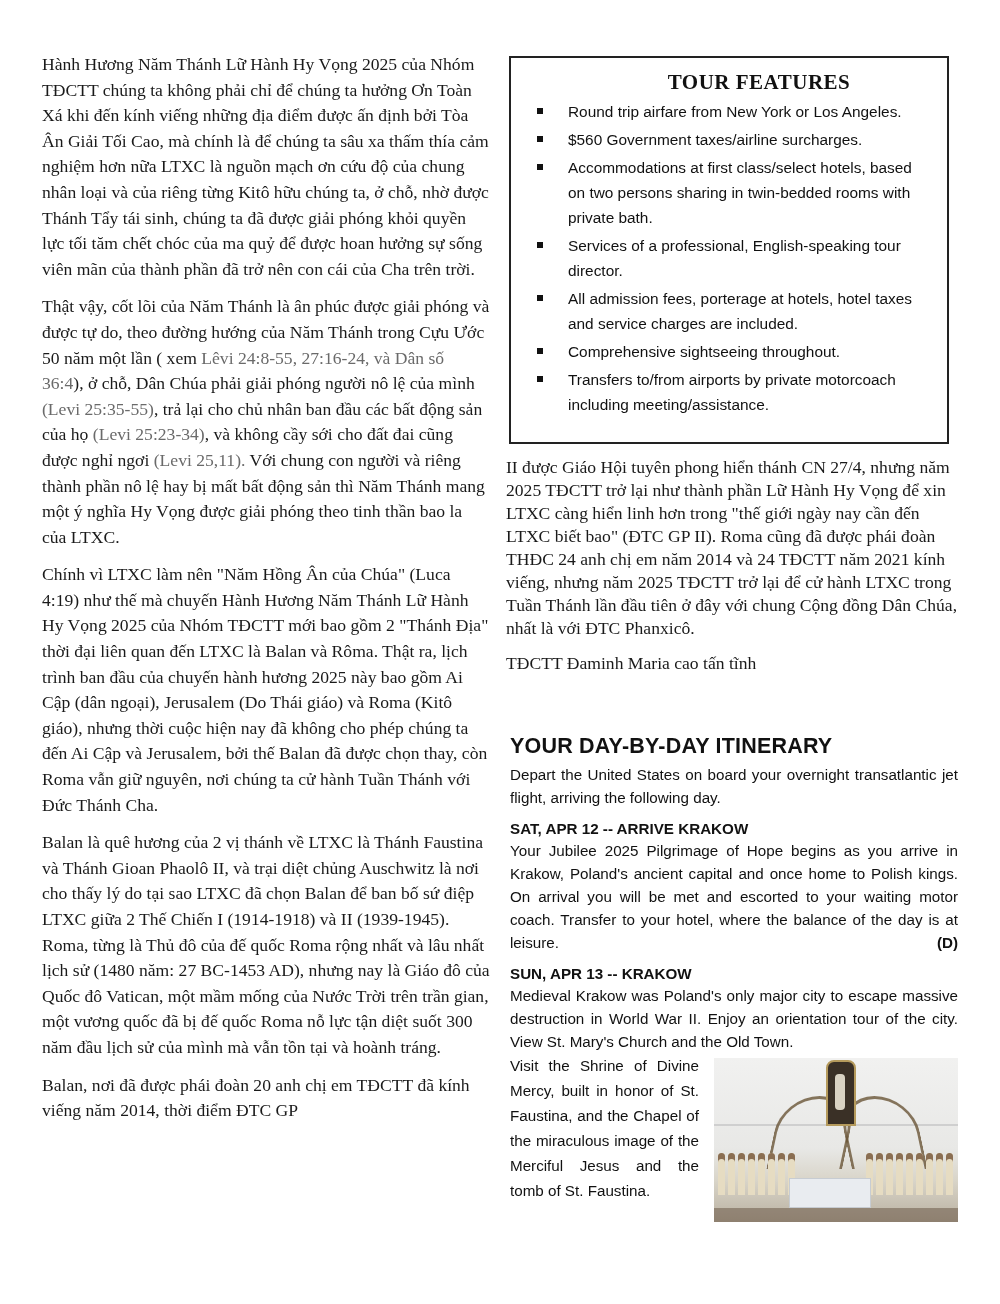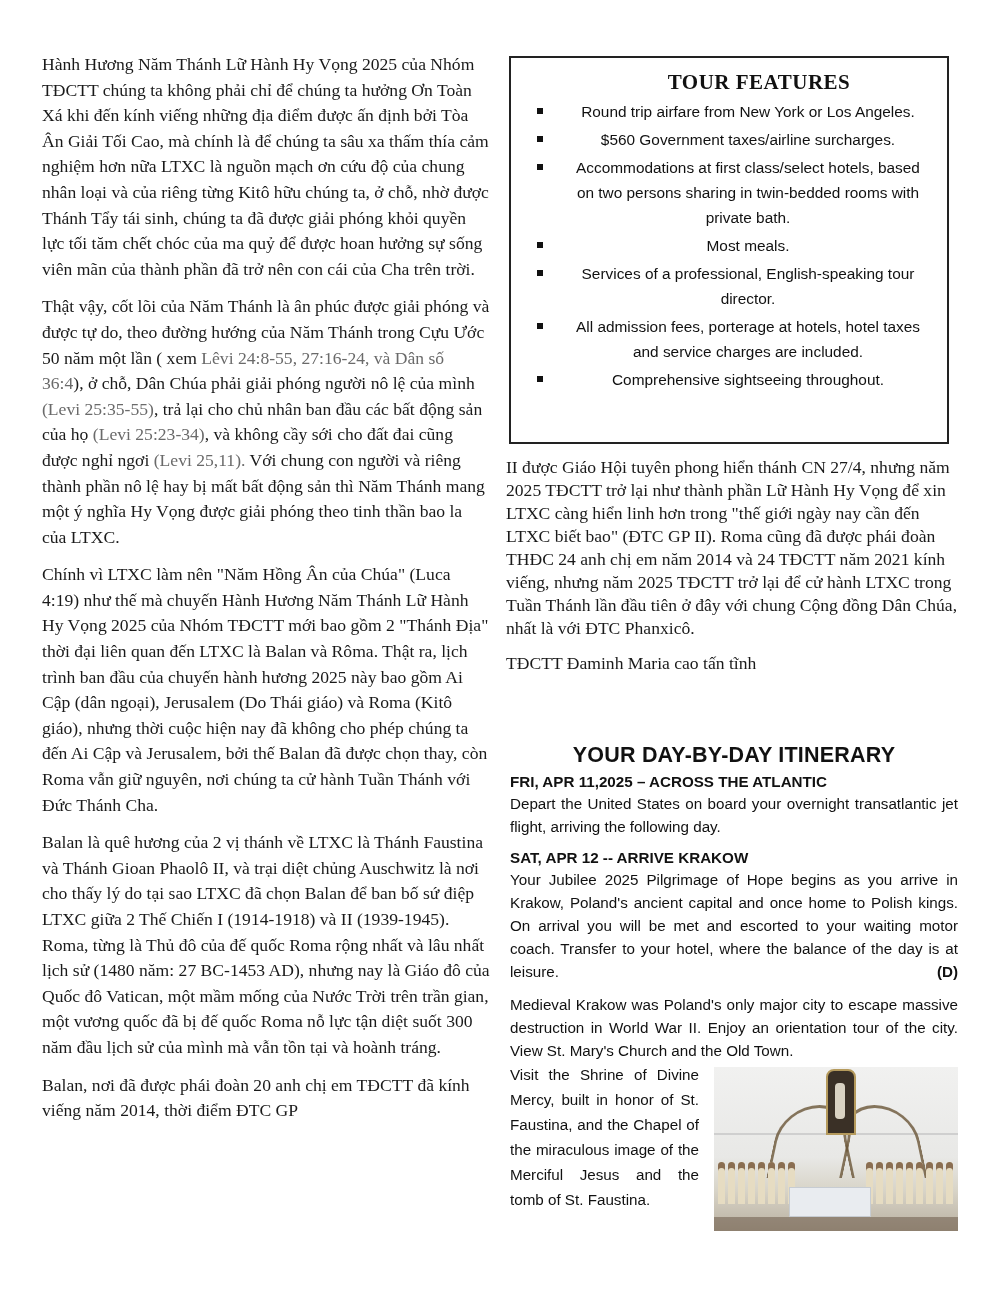--- a/index.html
+++ b/index.html
@@ -18,36 +18,36 @@
     font-family: "Liberation Sans", "DejaVu Sans", sans-serif;
   }
   .features-title {
     text-align: center; font-family: "Liberation Serif", "DejaVu Serif", serif;
     font-weight: bold; font-size: 21px; letter-spacing: 0.5px;
     margin: 12px 0 4px 0; padding-left: 60px;
   }
   .features-list { list-style: none; margin: 0; padding: 0 0 0 26px; }
   .features-list li {
     position: relative; padding-left: 31px; font-size: 15.4px; line-height: 25px;
-    margin-bottom: 3px; color: #111; width: 360px; text-align: center;
+    margin-bottom: 3px; color: #111; width: 360px;
   }
   .features-list li .bullet {
     position: absolute; left: 0; top: 9px; width: 6px; height: 6px; background: #111;
   }
   .right-text {
     position: absolute; left: -7px; top: 400px; width: 452px;
     font-family: "Liberation Serif", "DejaVu Serif", serif;
     font-size: 17.6px; line-height: 23px; color: #1a1a1a;
   }
   .right-text p { margin: 0 0 12px 0; }
   .itinerary {
     position: absolute; left: -3px; top: 678px; width: 448px;
     font-family: "Liberation Sans", "DejaVu Sans", sans-serif; color: #111;
   }
-  .itin-title { text-align: center; font-weight: bold; font-size: 21.5px; margin: 9px 0 4px 0; letter-spacing: 0.2px; }
+  .itin-title { font-weight: bold; font-size: 21.5px; margin: 0 0 4px 0; letter-spacing: 0.2px; }
   .day-head { font-weight: bold; font-size: 15.2px; line-height: 20px; margin: 0; }
   .day-body { font-size: 15.2px; line-height: 23px; text-align: justify; margin: 0 0 10px 0; }
   .meal { float: right; font-weight: bold; }
   .shrine-row { position: relative; height: 175px; }
   .shrine-text { position: absolute; left: 0; top: 0; width: 189px; font-size: 15.2px; line-height: 25px; text-align: justify; text-align-last: left; }
   .photo {
     position: absolute; left: 204px; top: 5px; width: 244px; height: 164px;
     background: linear-gradient(180deg, #f1f1f0 0%, #e8e8e6 55%, #d8d4c8 75%, #b9b0a0 100%);
     overflow: hidden;
   }
@@ -83,44 +83,44 @@
   <p>Balan, nơi đã được phái đoàn 20 anh chị em TĐCTT đã kính viếng năm 2014, thời điểm ĐTC GP</p>
 </div>
 
 <div class="col-right">
   <div class="features-box">
     <div class="features-title">TOUR FEATURES</div>
     <ul class="features-list">
       <li><span class="bullet"></span><span>Round trip airfare from New York or Los Angeles.</span></li>
       <li><span class="bullet"></span><span>$560 Government taxes/airline surcharges.</span></li>
       <li><span class="bullet"></span><span>Accommodations at first class/select hotels, based on two persons sharing in twin-bedded rooms with private bath.</span></li>
-      <li><span class="bullet"></span><span>Most meals.</span></li>
       <li><span class="bullet"></span><span>Services of a professional, English-speaking tour director.</span></li>
       <li><span class="bullet"></span><span>All admission fees, porterage at hotels, hotel taxes and service charges are included.</span></li>
       <li><span class="bullet"></span><span>Comprehensive sightseeing throughout.</span></li>
+      <li><span class="bullet"></span><span>Transfers to/from airports by private motorcoach including meeting/assistance.</span></li>
     </ul>
   </div>
 
   <div class="right-text">
     <p>II được Giáo Hội tuyên phong hiển thánh CN 27/4, nhưng năm 2025 TĐCTT trở lại như thành phần Lữ Hành Hy Vọng để xin LTXC càng hiển linh hơn trong "thế giới ngày nay cần đến LTXC biết bao" (ĐTC GP II). Roma cũng đã được phái đoàn THĐC 24 anh chị em năm 2014 và 24 TĐCTT năm 2021 kính viếng, nhưng năm 2025 TĐCTT trở lại để cử hành LTXC trong Tuần Thánh lần đầu tiên ở đây với chung Cộng đồng Dân Chúa, nhất là với ĐTC Phanxicô.</p>
     <p>TĐCTT Đaminh Maria cao tấn tĩnh</p>
   </div>
 
   <div class="itinerary">
     <div class="itin-title">YOUR DAY-BY-DAY ITINERARY</div>
 
-    <div class="day-head">FRI, APR 11,2025 – ACROSS THE ATLANTIC</div>
     <div class="day-body">Depart the United States on board your overnight transatlantic jet flight, arriving the following day.</div>
 
     <div class="day-head">SAT, APR 12 -- ARRIVE KRAKOW</div>
     <div class="day-body">
       <span>Your Jubilee 2025 Pilgrimage of Hope begins as you arrive in Krakow, Poland's ancient capital and once home to Polish kings.   On arrival you will be met and escorted to your waiting motor coach. Transfer to your hotel, where the balance of the day is at leisure.</span>
       <span class="meal">(D)</span>
     </div>
 
+    <div class="day-head">SUN, APR 13 -- KRAKOW</div>
     <div class="day-body" style="margin-bottom:0">Medieval Krakow was Poland's only major city to escape massive destruction in World War II. Enjoy an orientation tour of the city.  View St. Mary's Church and the Old Town.</div>
 
     <div class="shrine-row">
       <div class="shrine-text">Visit the Shrine of Divine Mercy, built in honor of St. Faustina, and the Chapel of the miraculous image of the Merciful Jesus and the tomb of St. Faustina.</div>
       <div class="photo" title="Divine Mercy Shrine altar with clergy">
         <div class="wall"></div>
         <div class="tree-l"></div>
         <div class="tree-r"></div>
         <div class="frame"></div>
         <div class="people l">

